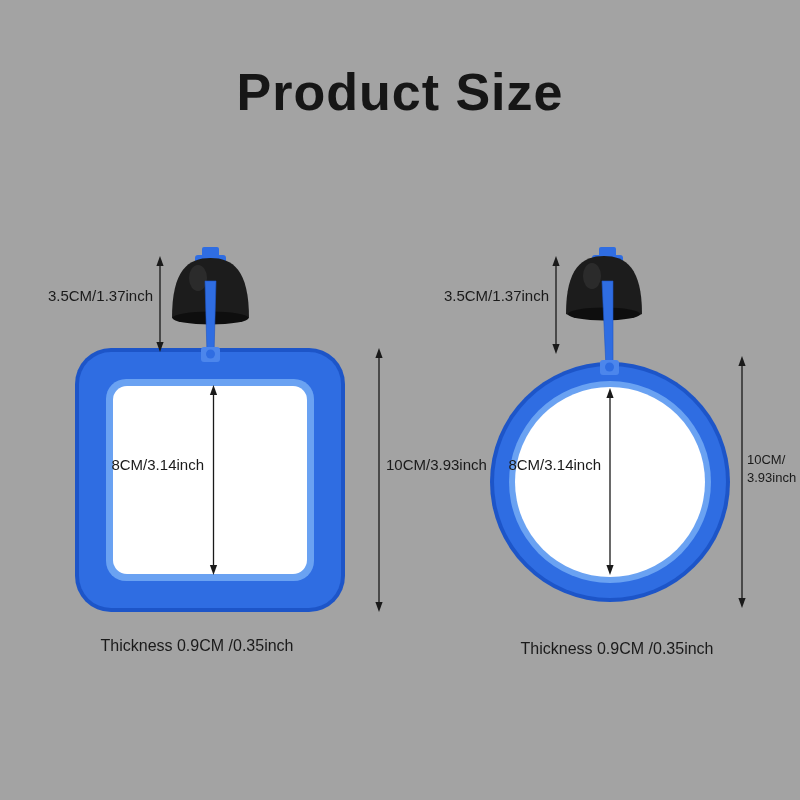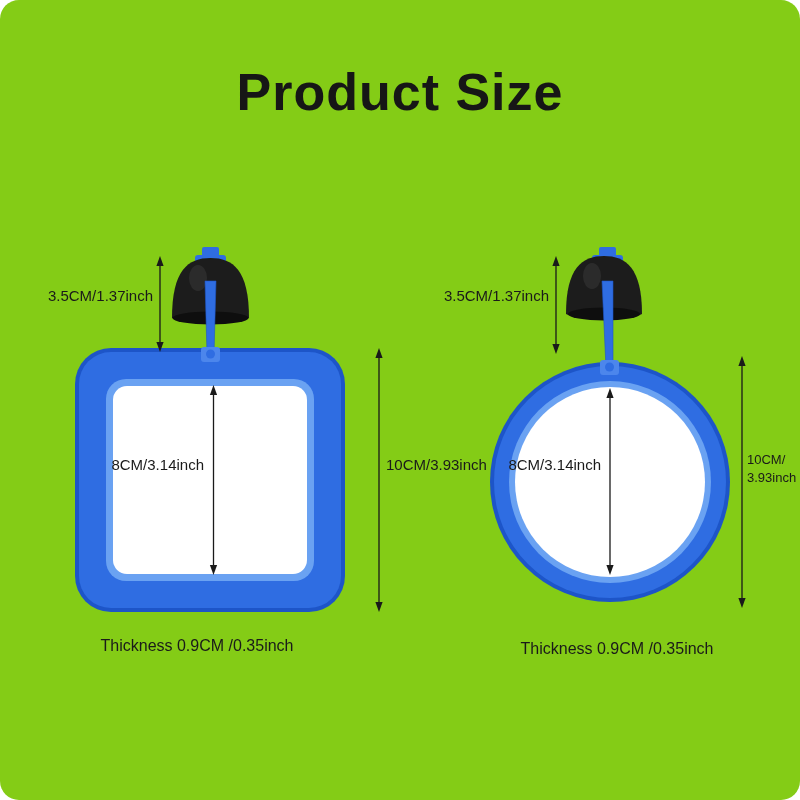--- a/index.html
+++ b/index.html
@@ -8,22 +8,21 @@
     background: #ffffff;
     width: 800px;
     height: 800px;
     overflow: hidden;
     font-family: "Liberation Sans", sans-serif;
   }
   .stage {
     position: relative;
     width: 800px;
     height: 800px;
-    background: #84cc16;
-    border-radius: 19px;
+    background: #a3a3a3;
   }
   h1.page-title {
     position: absolute;
     top: 62px;
     left: 0;
     width: 800px;
     margin: 0;
     text-align: center;
     font-size: 52px;
     font-weight: bold;

